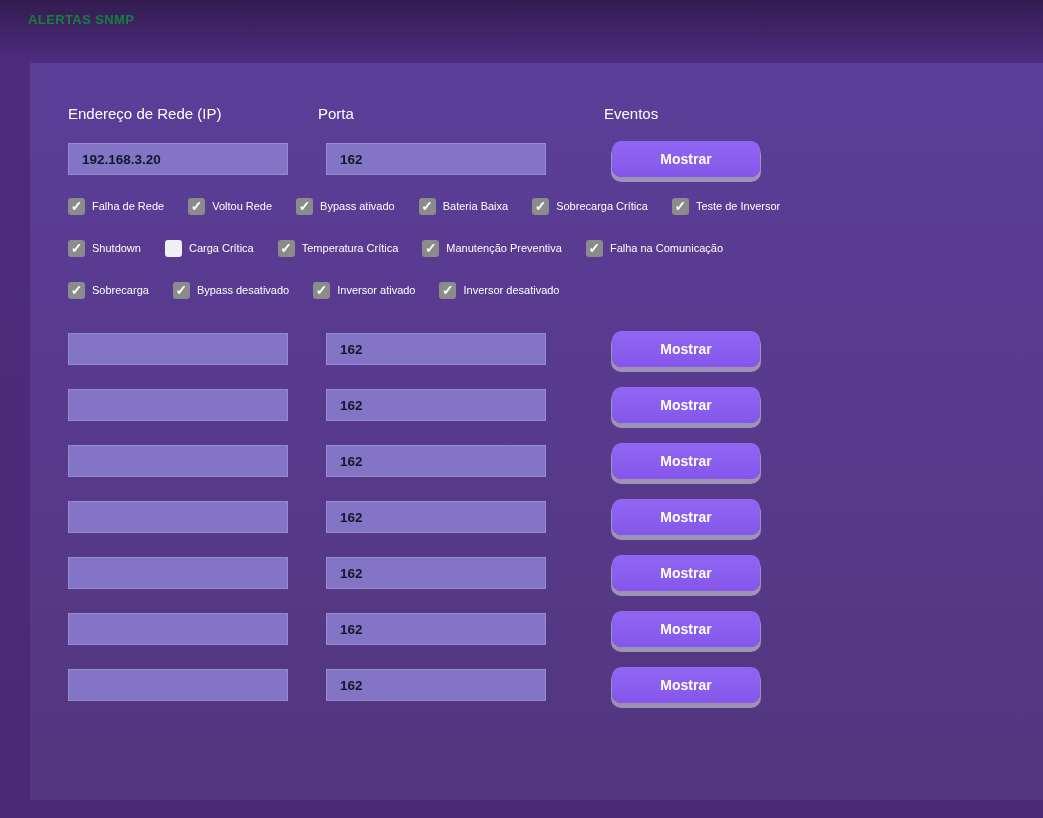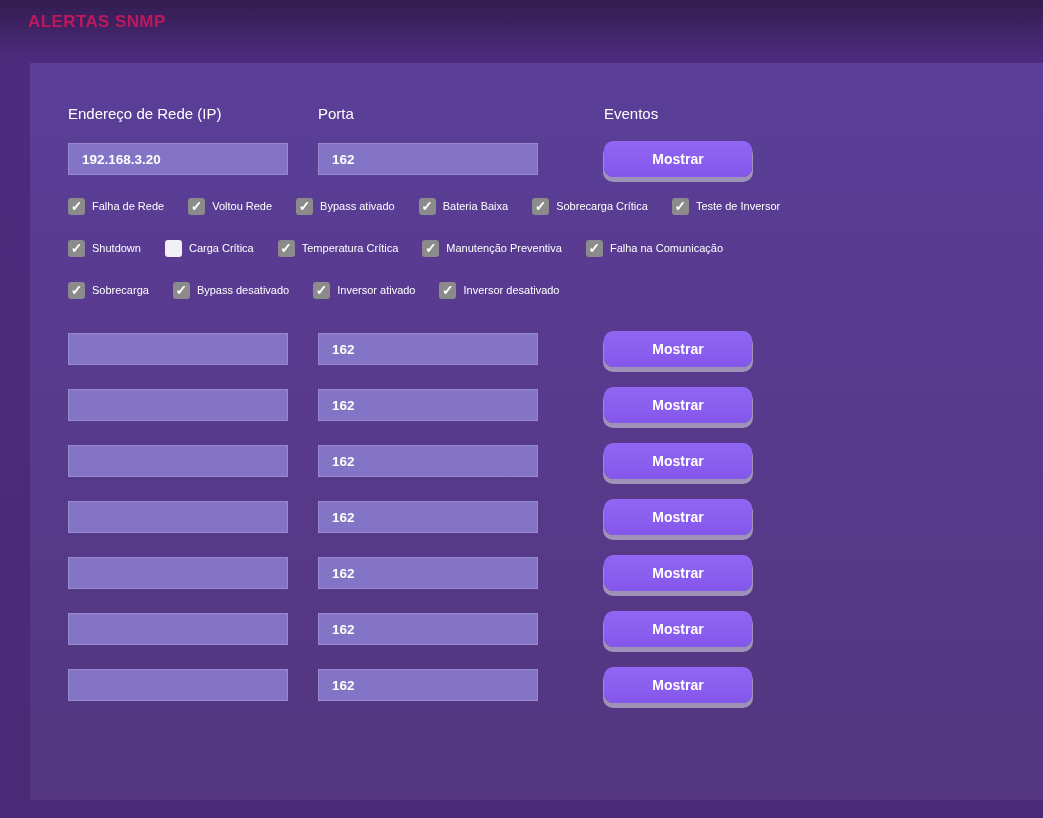--- a/index.html
+++ b/index.html
@@ -5,42 +5,42 @@
   * { box-sizing: border-box; }
   html, body { margin: 0; padding: 0; }
   body {
     width: 1043px; height: 818px;
     background: linear-gradient(180deg, #331c50 0%, #4d2c7e 62px, #4a2a76 100%);
     font-family: "Liberation Sans", sans-serif;
     position: relative; overflow: hidden;
   }
   .page-title {
     position: absolute; left: 28px; top: 12px;
-    color: #be185d; font-size: 17px; font-weight: 700; letter-spacing: .4px;
+    color: #15803d; font-size: 13px; font-weight: 700; letter-spacing: .4px;
   }
   .panel {
     position: absolute; left: 30px; top: 63px;
     width: 1013px; height: 737px;
     background: linear-gradient(180deg, #5b3e98 0%, #53367f 100%);
     padding: 42px 6px 0 38px;
   }
   .hdr-row { display: flex; color: #ffffff; font-size: 15px; height: 17px; margin-bottom: 21px; }
   .hdr-ip { width: 220px; }
   .hdr-port { width: 220px; margin-left: 30px; }
   .hdr-events { width: 148px; margin-left: 66px; }
 
   .target-row { display: flex; align-items: flex-start; height: 32px; margin-bottom: 24px; }
   .tf {
     width: 220px; height: 32px;
     border: 1px solid rgba(255,255,255,.16);
-    background: #8474c5; color: #ffffff;
+    background: #8474c5; color: #0f172a;
     font-family: inherit; font-size: 13.5px; font-weight: 700;
     padding: 0 13px; outline: none;
   }
-  .tf.port { margin-left: 30px; }
+  .tf.port { margin-left: 38px; }
   .btn {
     width: 148px; height: 36px; margin-left: 66px; margin-top: -2px;
     border: none; border-radius: 9px;
     background: linear-gradient(180deg, #9166f3 0%, #8457ea 100%);
     color: #ffffff; font-family: inherit; font-size: 14px; font-weight: 700;
     cursor: pointer;
     box-shadow: 0 4px 0 1px rgba(170,162,191,.85);
   }
   .btn.apply { margin-left: 0; margin-top: 0; }
 

